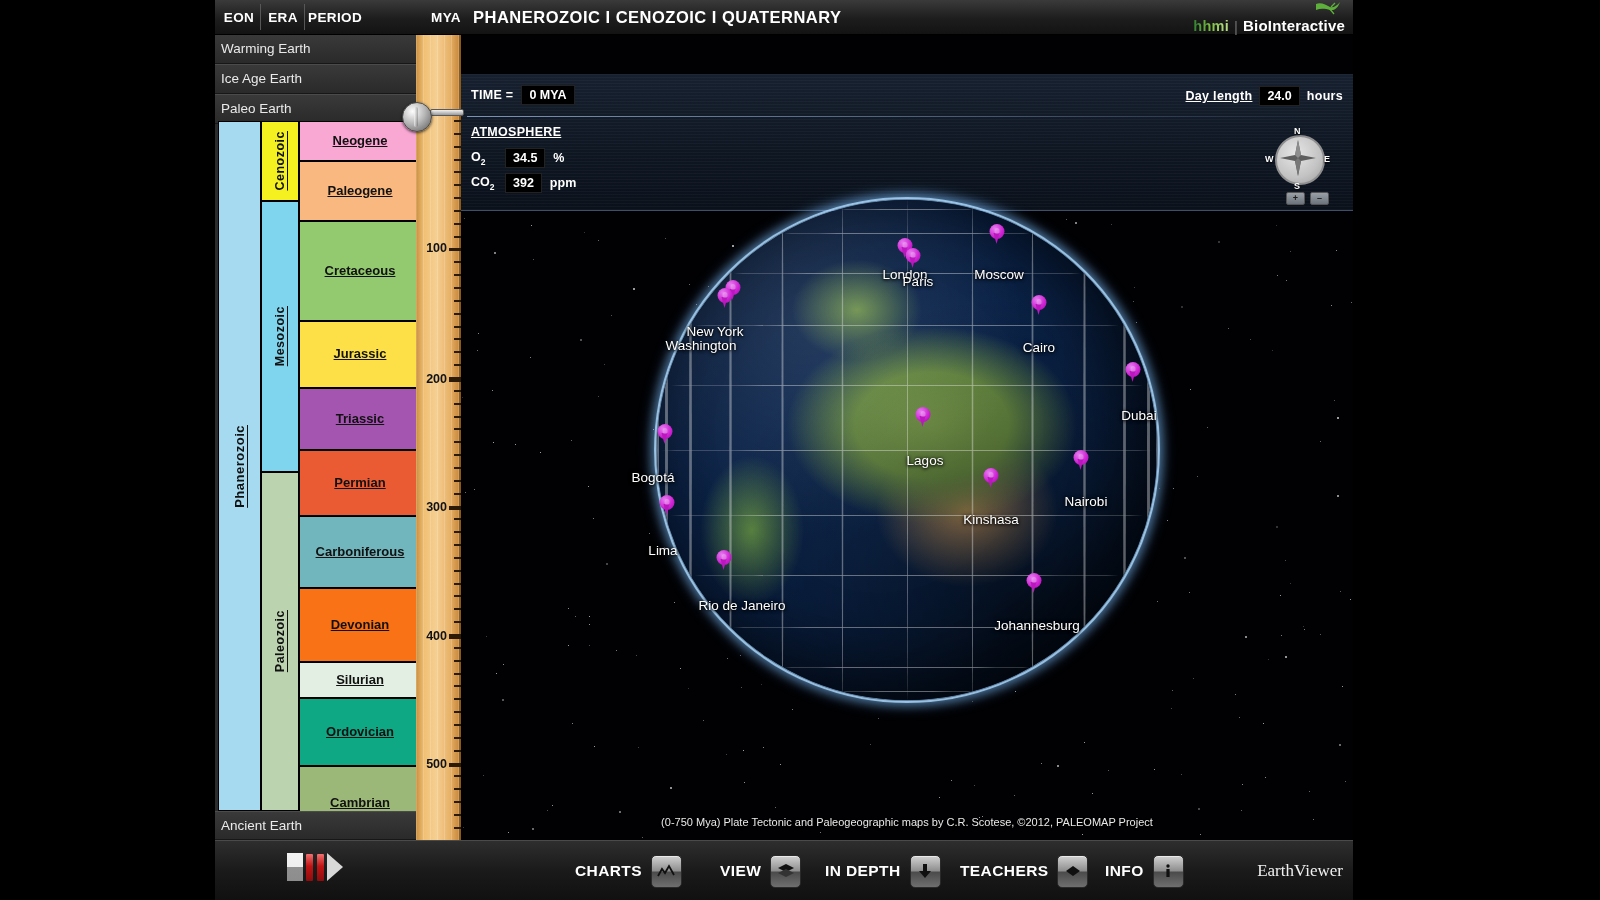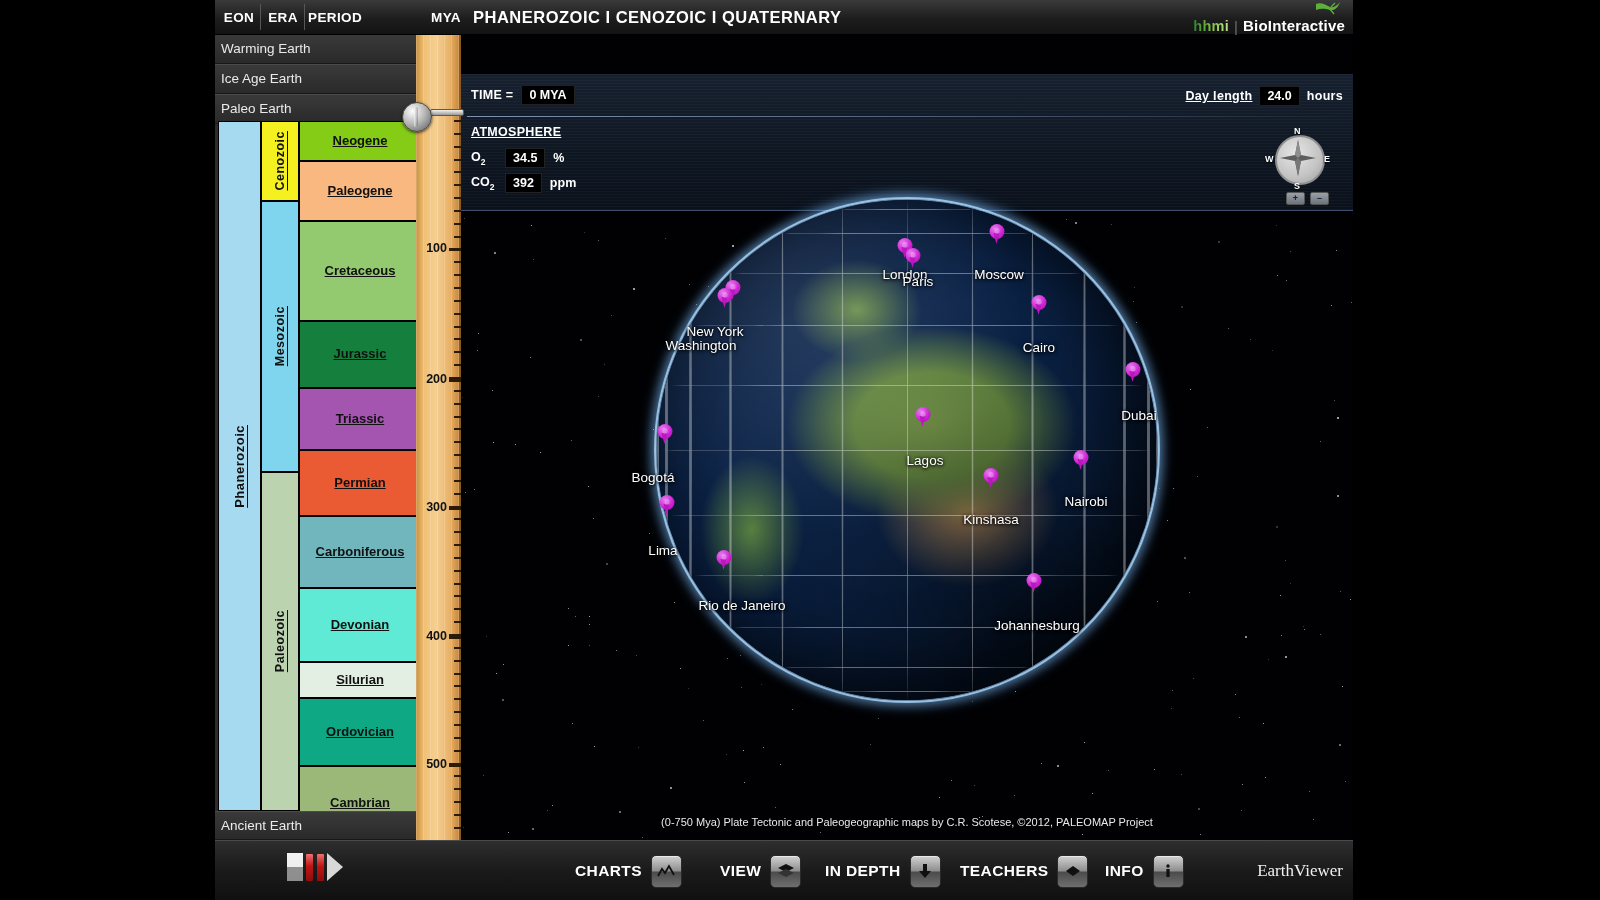--- a/index.html
+++ b/index.html
@@ -216,42 +216,42 @@
     <div class="era-col" style="top:87px;height:80px;background:#f5f01f">
       <span class="vlabel small">Cenozoic</span>
     </div>
     <div class="era-col" style="top:167px;height:271px;background:#7fd4ee">
       <span class="vlabel small">Mesozoic</span>
     </div>
     <div class="era-col" style="top:438px;height:339px;background:#bcd3b0">
       <span class="vlabel small">Paleozoic</span>
     </div>
 
-    <div class="period-col" style="top:87px;height:40px;background:#84cc16">
+    <div class="period-col" style="top:87px;height:40px;background:#f9a8d4">
       <span class="plabel">Neogene</span>
       </div>
     <div class="period-col" style="top:127px;height:60px;background:#f9b87f">
       <span class="plabel">Paleogene</span>
       </div>
     <div class="period-col" style="top:187px;height:100px;background:#93c96f">
       <span class="plabel">Cretaceous</span>
       </div>
-    <div class="period-col" style="top:287px;height:67px;background:#15803d">
+    <div class="period-col" style="top:287px;height:67px;background:#fde047">
       <span class="plabel">Jurassic</span>
       </div>
     <div class="period-col" style="top:354px;height:62px;background:#a455b0">
       <span class="plabel">Triassic</span>
       </div>
     <div class="period-col" style="top:416px;height:66px;background:#ea5b34">
       <span class="plabel">Permian</span>
       </div>
     <div class="period-col" style="top:482px;height:72px;background:#71b6bd">
       <span class="plabel">Carboniferous</span>
       </div>
-    <div class="period-col" style="top:554px;height:74px;background:#5eead4">
+    <div class="period-col" style="top:554px;height:74px;background:#f97316">
       <span class="plabel">Devonian</span>
       </div>
     <div class="period-col" style="top:628px;height:36px;background:#e3efe2">
       <span class="plabel">Silurian</span>
       </div>
     <div class="period-col" style="top:664px;height:68px;background:#0fa884">
       <span class="plabel">Ordovician</span>
       </div>
     <div class="period-col" style="top:732px;height:74px;background:#9cb878">
       <span class="plabel">Cambrian</span>

